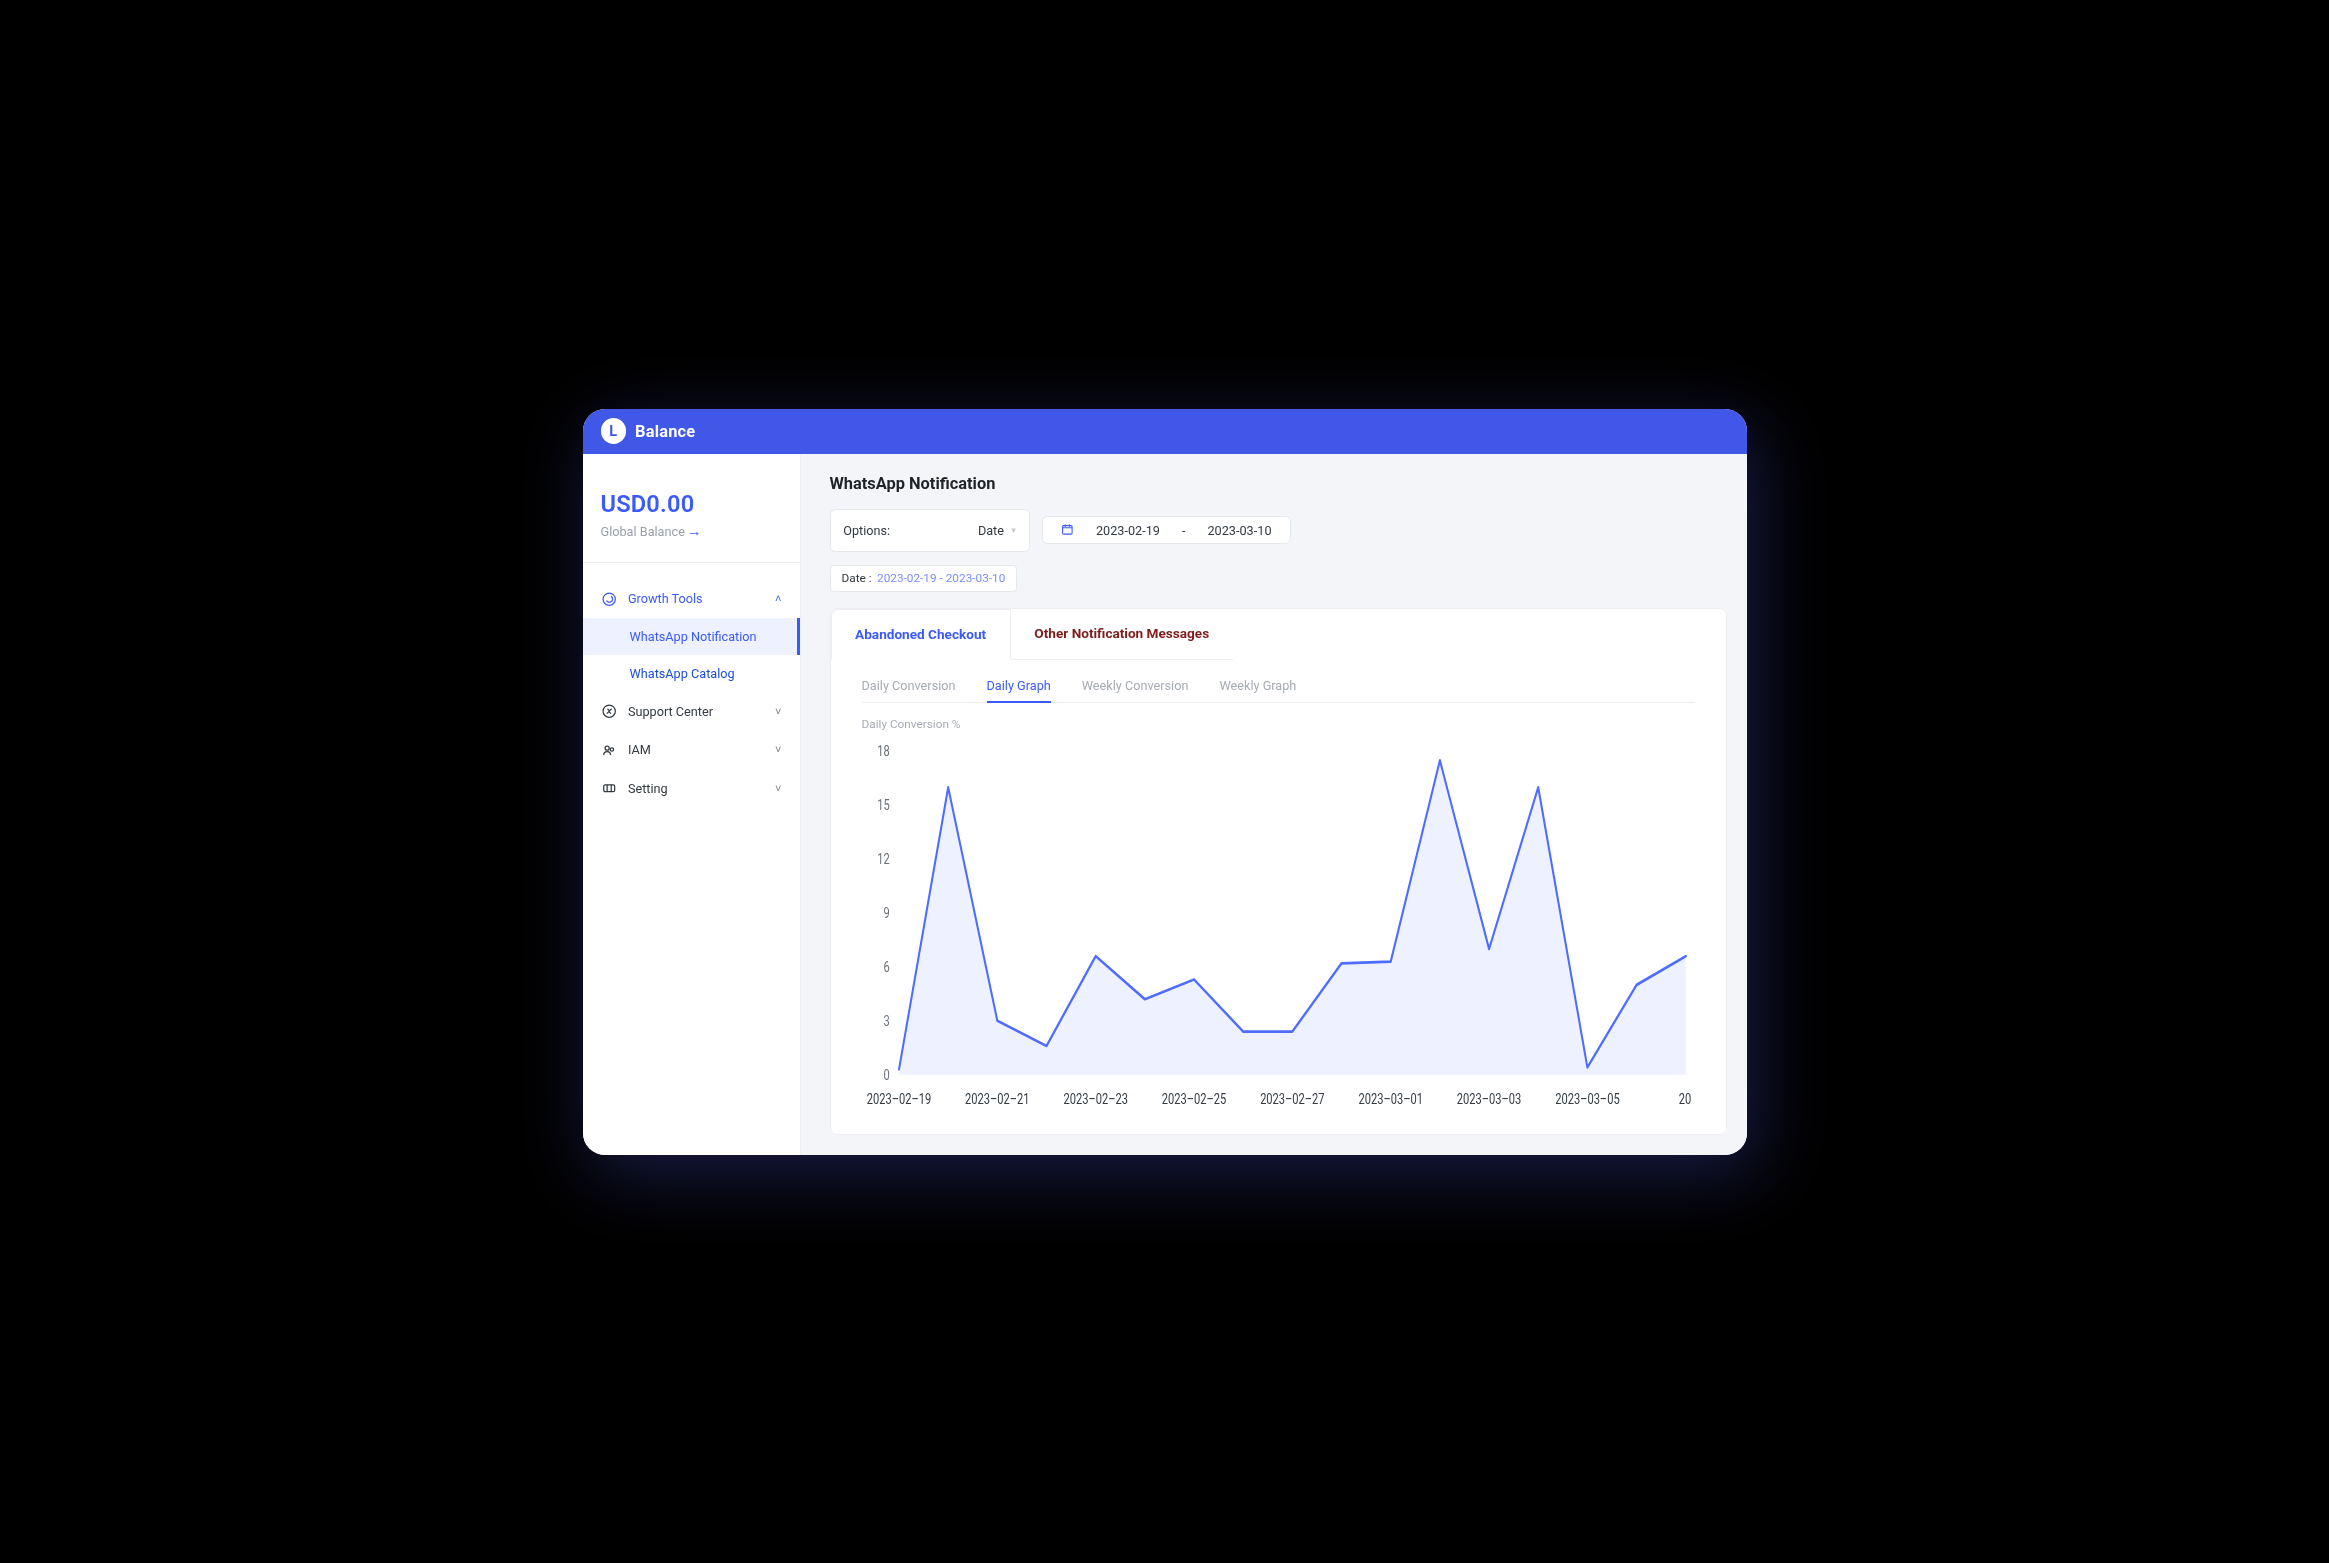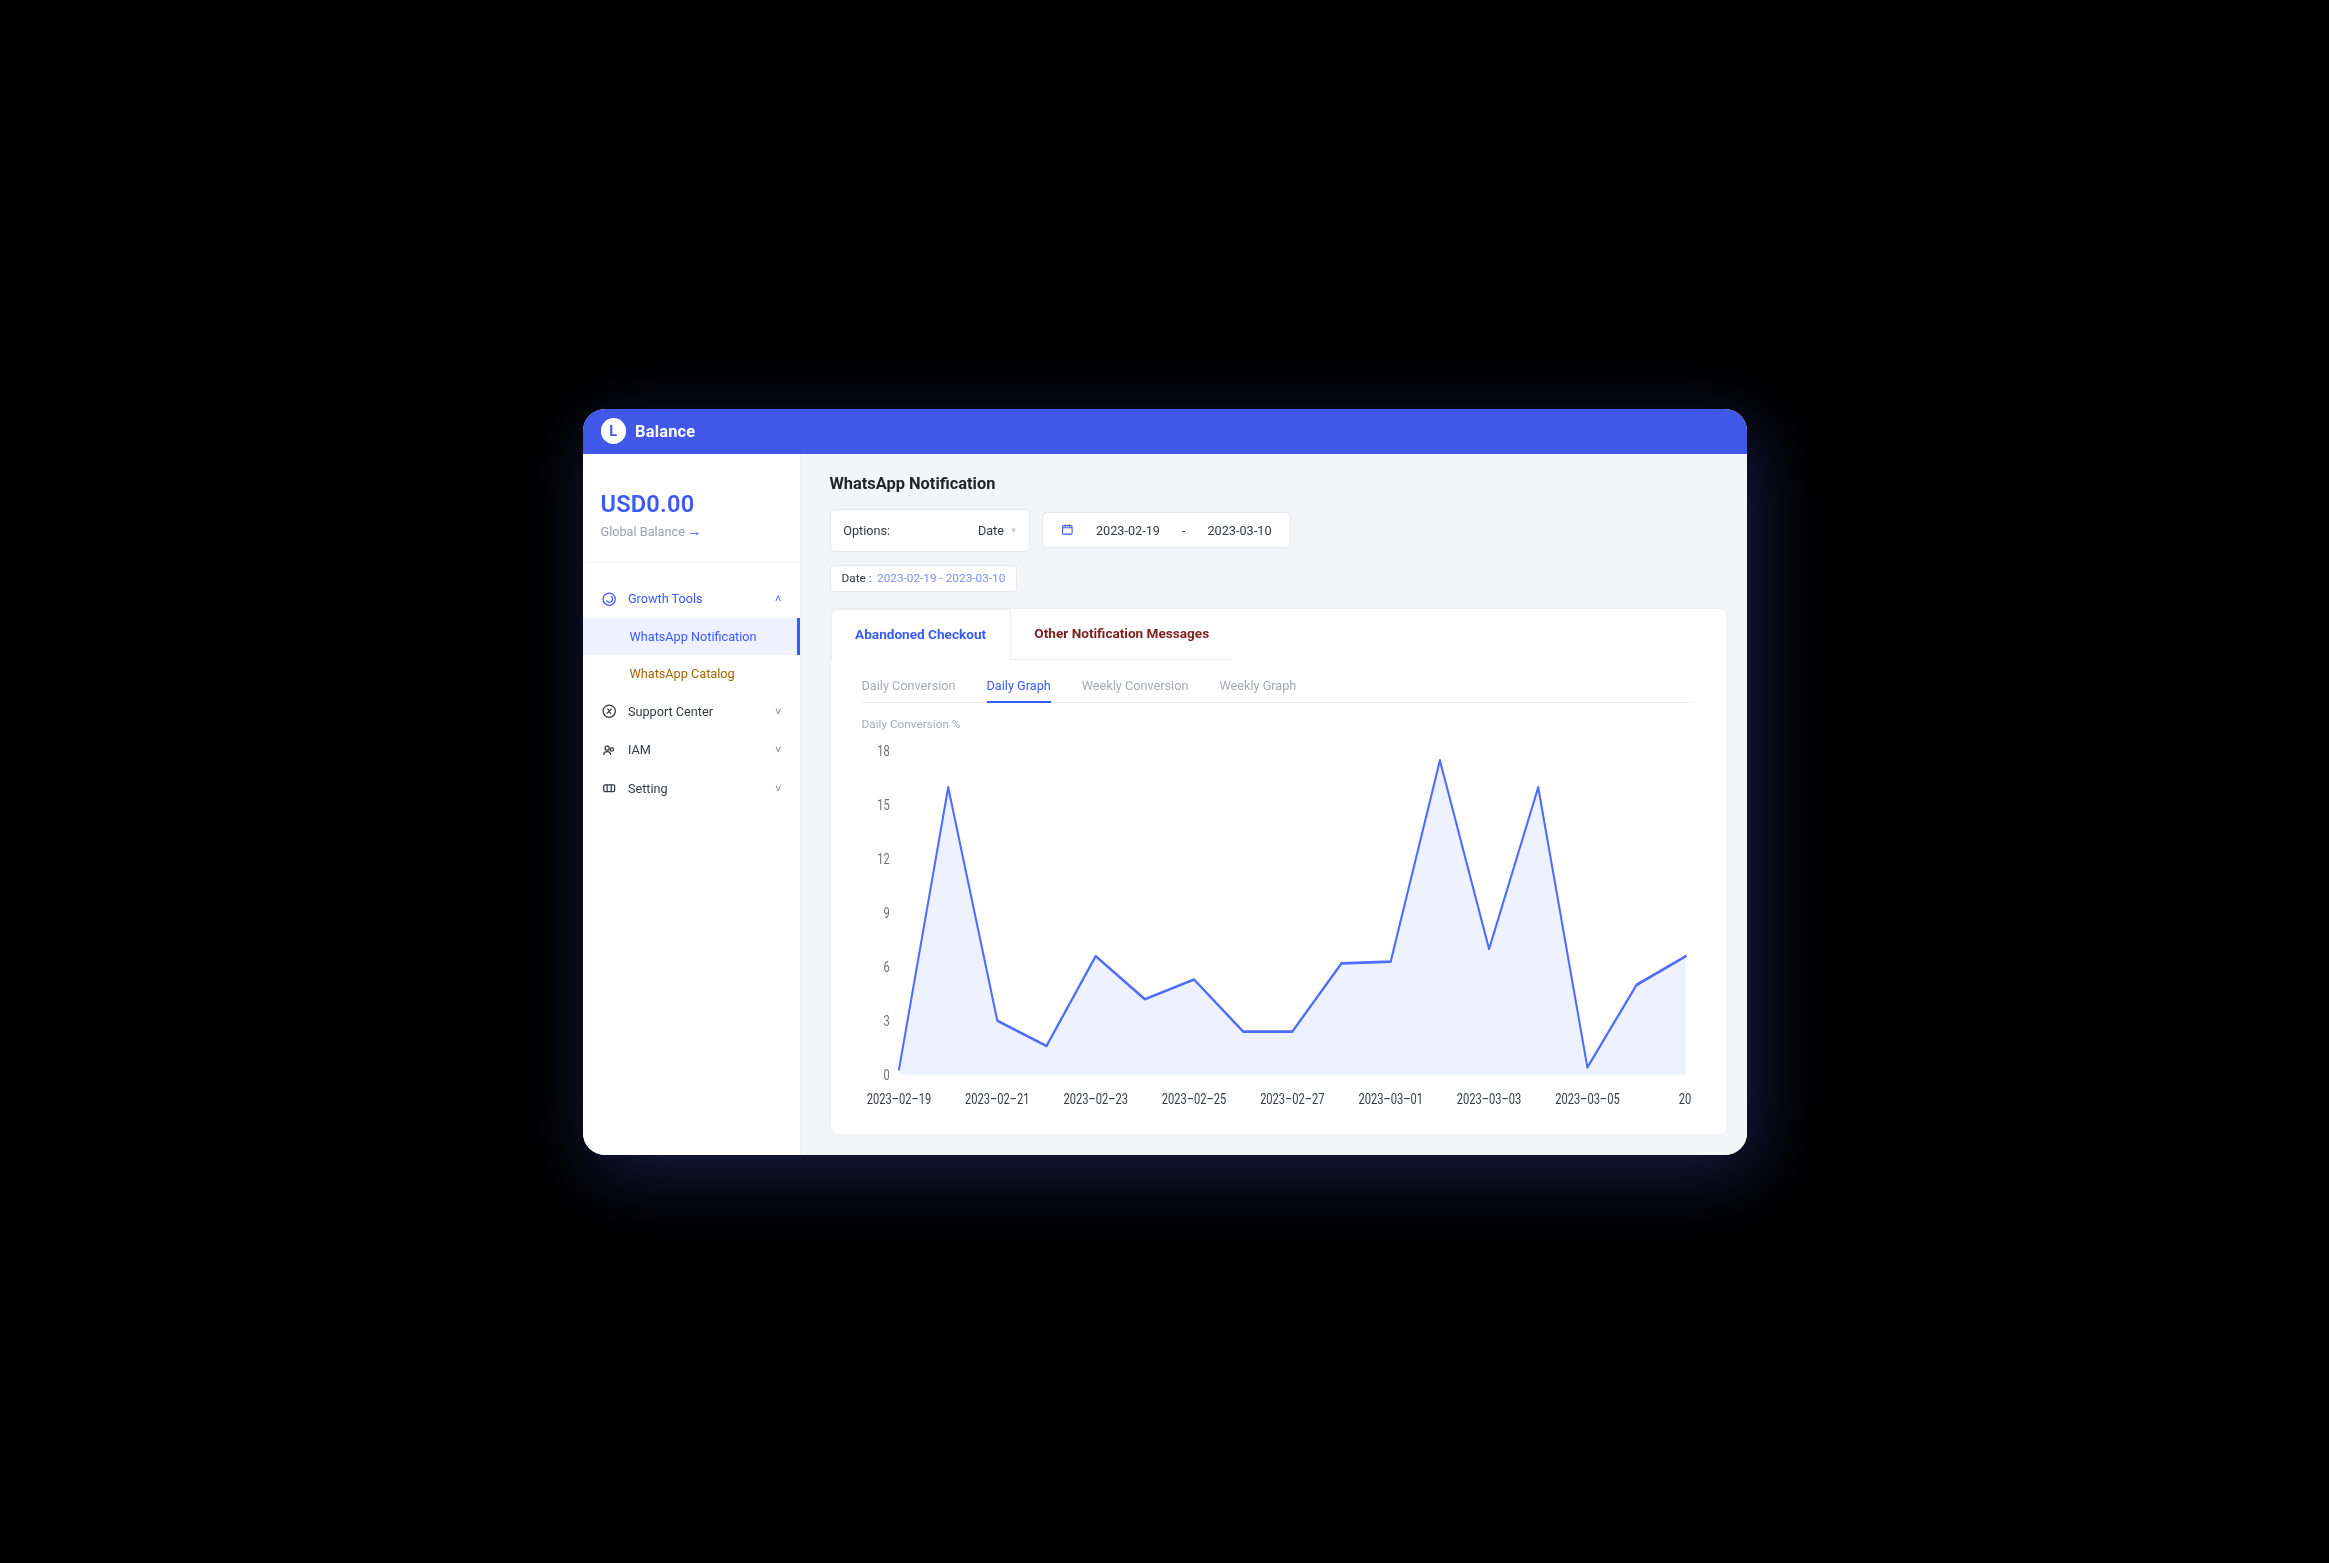--- a/index.html
+++ b/index.html
@@ -118,21 +118,21 @@
     display: inline-flex;
     align-items: center;
     justify-content: center;
   }
   .chevron { font-size: 11px; color: #7b818a; }
   .chevron.blue { color: #3b5afc; }
   .sub-items { }
   .sub-item {
     padding: 11px 18px 11px 47px;
     font-size: 12.7px;
-    color: #a16207;
+    color: #1d4ed8;
     cursor: pointer;
     position: relative;
   }
   .sub-item.active {
     background: #eef1ff;
     color: #3b5afc;
   }
   .sub-item.active::after {
     content: "";
     position: absolute;
@@ -176,21 +176,21 @@
     justify-content: space-between;
     cursor: pointer;
   }
   .select-box .opt-label { color: #333a42; }
   .select-box .opt-value { color: #333a42; display:flex; align-items:center; gap:7.3px;}
   .select-caret { color: #c4c8cf; font-size: 9px; }
   .date-box {
     background: #fff;
     border: 0.9px solid #e4e7ec;
     border-radius: 5.5px;
-    height: 36px;
+    height: 28px;
     display: flex;
     align-items: center;
     padding: 0 18px;
     font-size: 12.7px;
     color: #333a42;
     gap: 22px;
     cursor: pointer;
   }
   .cal-icon { color: #3b5afc; font-size: 12.7px;}
   .tag-row { margin-bottom: 16.4px; }

